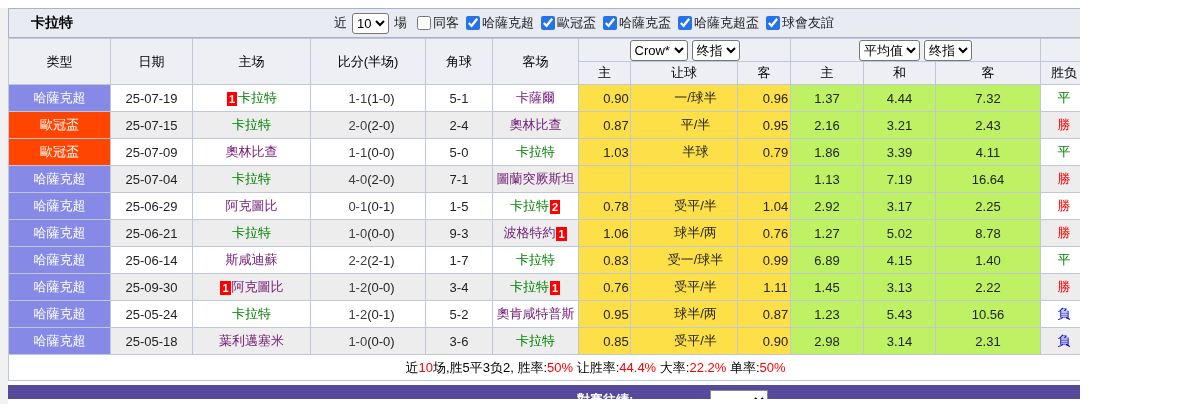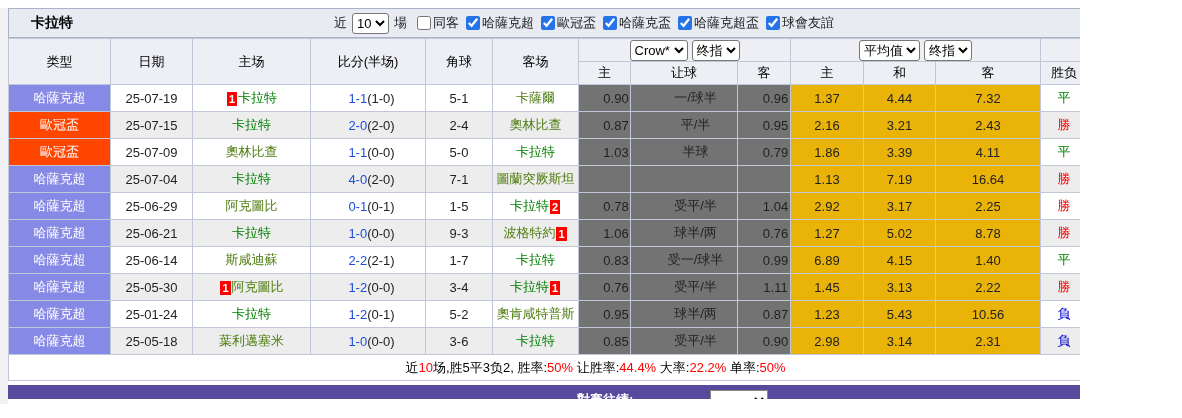--- a/index.html
+++ b/index.html
@@ -31,26 +31,26 @@
   table.odds {
     width:1174px; table-layout:fixed; border-collapse:collapse;
     text-align:center; background:#fff; font-size:13px;
   }
   .odds th, .odds td { border:1px solid #c0c7d6; overflow:hidden; white-space:nowrap; padding:0 1px; }
   .odds thead th { background:#edeff5; font-weight:normal; height:23px; color:#000; }
   .odds thead th.selcell { background:#edeff5; }
   .odds tbody td { height:27px; }
   tr.even .rowbg { background:#ededed; }
   tr.odd  .rowbg { background:#ffffff; }
-  td.cream { background:#737373;padding-left:24px; }
-  td.lightblue { background:#eab308; }
+  td.cream { background:#fde047;padding-left:24px; }
+  td.lightblue { background:#bef264; }
   td.type-cell { color:#fff; }
-  .score-ft { color:#1d4ed8;margin-left:7px; }
+  .score-ft { color:#404040;margin-left:7px; }
   .score-ht { color:#222; }
-  .team-name { color:#4d7c0f; text-decoration:none; }
+  .team-name { color:#701a75; text-decoration:none; }
   .team-name.green { color:#008000; }
   .num-badge {
     display:inline-block; background:#f00; color:#fff; font-size:11px; font-weight:bold;
     line-height:14px; height:14px; min-width:9px; padding:0 2px; vertical-align:middle; margin:0 1px;
   }
   .odds tfoot td { height:26px; background:#fff; }
   .seg { color:#000; }
   .seg.red { color:#f00; }
 
   
@@ -251,38 +251,38 @@
             <td class="cream">0.99</td>
             <td class="lightblue">6.89</td>
             <td class="lightblue">4.15</td>
             <td class="lightblue">1.40</td>
             <td class="rowbg" style="color: rgb(0, 128, 0);">平</td>
             <td class="rowbg" style="color: rgb(0, 0, 204);">輸</td>
             <td class="rowbg" style="color: rgb(255, 0, 0);">大</td>
           </tr>
           <tr class="even">
             <td class="type-cell" style="background: rgb(135, 137, 230);">哈薩克超</td>
-            <td class="rowbg">25-05-30</td>
+            <td class="rowbg">25-09-30</td>
             <td class="rowbg"><span class="num-badge">1</span><span class="team-name">阿克圖比</span></td>
             <td class="rowbg"><span class="score-ft">1-2</span><span class="score-ht">(0-0)</span></td>
             <td class="rowbg">3-4</td>
             <td class="rowbg"><span class="team-name green">卡拉特</span><span class="num-badge">1</span></td>
             <td class="cream">0.76</td>
             <td class="cream">受平/半</td>
             <td class="cream">1.11</td>
             <td class="lightblue">1.45</td>
             <td class="lightblue">3.13</td>
             <td class="lightblue">2.22</td>
             <td class="rowbg" style="color: rgb(255, 0, 0);">勝</td>
             <td class="rowbg" style="color: rgb(255, 0, 0);">贏</td>
             <td class="rowbg" style="color: rgb(255, 0, 0);">大</td>
           </tr>
           <tr class="odd">
             <td class="type-cell" style="background: rgb(135, 137, 230);">哈薩克超</td>
-            <td class="rowbg">25-01-24</td>
+            <td class="rowbg">25-05-24</td>
             <td class="rowbg"><span class="team-name green">卡拉特</span></td>
             <td class="rowbg"><span class="score-ft">1-2</span><span class="score-ht">(0-1)</span></td>
             <td class="rowbg">5-2</td>
             <td class="rowbg"><span class="team-name">奧肯咸特普斯</span></td>
             <td class="cream">0.95</td>
             <td class="cream">球半/两</td>
             <td class="cream">0.87</td>
             <td class="lightblue">1.23</td>
             <td class="lightblue">5.43</td>
             <td class="lightblue">10.56</td>

